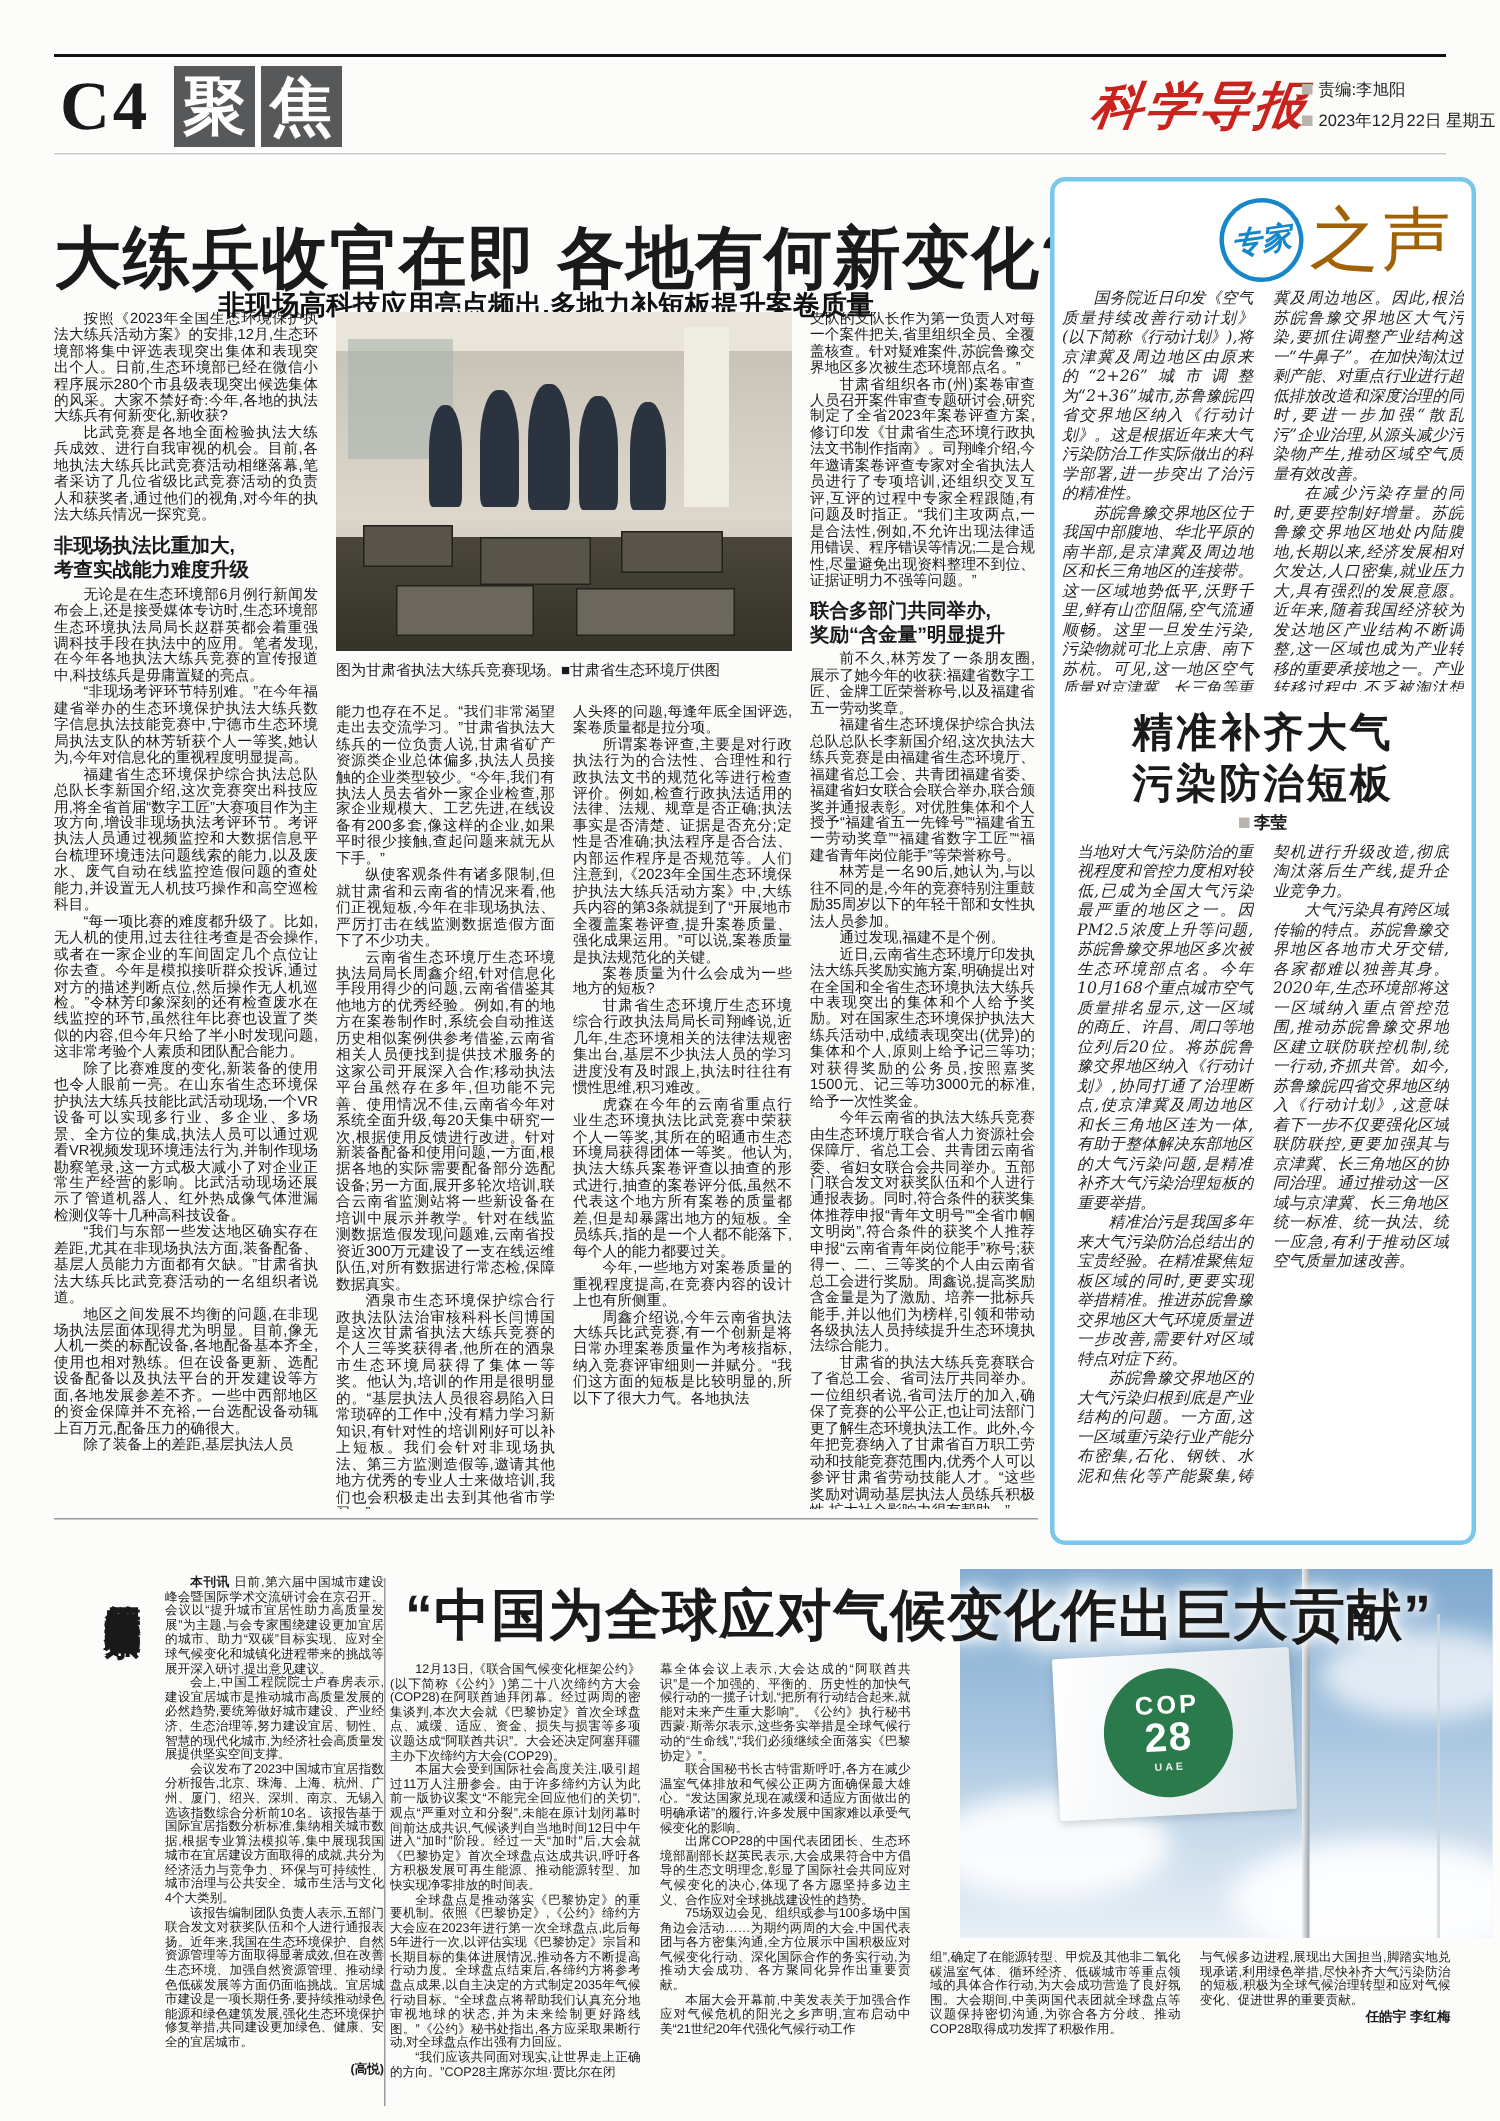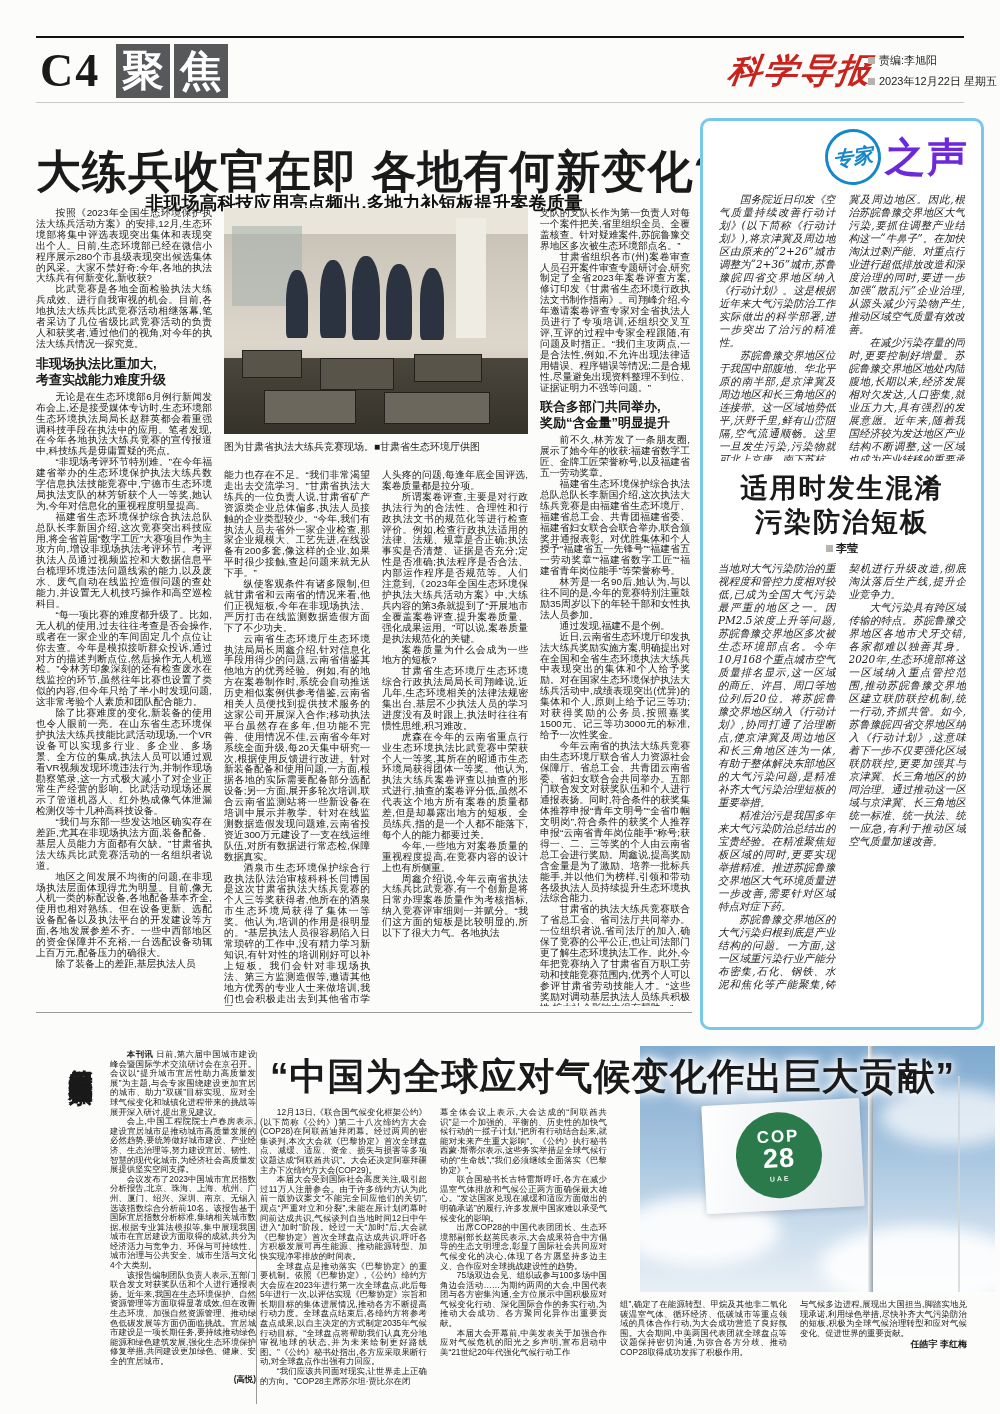--- a/index.html
+++ b/index.html
@@ -43,26 +43,26 @@
         background:linear-gradient(180deg,#4a463c,#35322a);}
   .photo1 .box{position:absolute;background:#59544a;border:1px solid #23211c;}
   
   .expert{position:absolute;left:700px;top:118px;width:284px;height:912px;background:#fff;
           border:3px solid #79c7e9;border-radius:10px;box-sizing:border-box;}
   .elogo{position:absolute;right:12px;top:8px;display:flex;align-items:center;gap:4px;z-index:2;}
   .elogo .ering{width:50px;height:50px;border:3px solid #1687c9;border-radius:50%;
         display:flex;align-items:center;justify-content:center;color:#1687c9;
         font-family:"DejaVu Serif",serif;font-style:italic;font-weight:bold;font-size:20px;
         background:#fff;transform:rotate(-8deg);}
-  .elogo .etxt{font-size:40px;font-weight:700;color:#6d28d9;letter-spacing:2px;}
+  .elogo .etxt{font-size:46px;font-weight:400;color:#a16207;letter-spacing:2px;}
   .etext{font-family:"DejaVu Serif",serif;font-style:italic;font-size:10.5px;line-height:13px;
          text-align:justify;overflow:hidden;color:#222;}
   .etext p.para{margin:0;text-indent:2em;}
   .etext p.cont{text-indent:0;}
-  .es1{display:flex;gap:13px;margin:72px 16px 0;height:268px;}
+  .es1{display:flex;gap:13px;margin:72px 5px 0;height:268px;}
   .es1>div,.es2>div{width:50%;height:100%;}
   .ehead{text-align:center;font-size:27px;font-weight:900;line-height:34px;margin:10px 0 2px;
          white-space:pre-line;letter-spacing:2px;}
   .ebyline{text-align:center;font-size:11px;font-weight:bold;margin-bottom:6px;}
   .ebyline .sq{display:inline-block;width:7px;height:7px;background:#b9b3ad;margin-right:3px;}
   .es2{display:flex;gap:13px;margin:0 15px;height:428px;}
   
   .hline{position:absolute;left:36px;top:1012px;width:656px;height:1px;background:#9a9a9a;}
   .vline{position:absolute;left:256px;top:1052px;width:1px;height:352px;background:#9a9a9a;}
   
@@ -198,21 +198,21 @@
     <div class="es1">
       <div class="etext">
           <p class="para">国务院近日印发《空气质量持续改善行动计划》(以下简称《行动计划》),将京津冀及周边地区由原来的“2+26”城市调整为“2+36”城市,苏鲁豫皖四省交界地区纳入《行动计划》。这是根据近年来大气污染防治工作实际做出的科学部署,进一步突出了治污的精准性。</p>
           <p class="para">苏皖鲁豫交界地区位于我国中部腹地、华北平原的南半部,是京津冀及周边地区和长三角地区的连接带。这一区域地势低平,沃野千里,鲜有山峦阻隔,空气流通顺畅。这里一旦发生污染,污染物就可北上京唐、南下苏杭。可见,这一地区空气质量对京津冀、长三角等重点区域的影响不容小觑。</p>
         </div>
       <div class="etext">
           <p class="para cont">冀及周边地区。因此,根治苏皖鲁豫交界地区大气污染,要抓住调整产业结构这一“牛鼻子”。在加快淘汰过剩产能、对重点行业进行超低排放改造和深度治理的同时,要进一步加强“散乱污”企业治理,从源头减少污染物产生,推动区域空气质量有效改善。</p>
           <p class="para">在减少污染存量的同时,更要控制好增量。苏皖鲁豫交界地区地处内陆腹地,长期以来,经济发展相对欠发达,人口密集,就业压力大,具有强烈的发展意愿。近年来,随着我国经济较为发达地区产业结构不断调整,这一区域也成为产业转移的重要承接地之一。产业转移过程中,不乏被淘汰想要“钻空子”的污染企业。苏皖鲁豫交界地区各地绝不能为了一时的经济增长,对污染企业打开方便之门。在招商引资时,要把好第一道关口,避免污染企业落地。同时,着眼长远,留出环境容量,为地区高质量发展腾出空间。引导企业以产业转移为</p>
         </div>
     </div>
-    <h3 class="ehead">适用时发生混淆
+    <h3 class="ehead">精准补齐大气
 污染防治短板</h3>
     <div class="ebyline"><span class="sq"></span><span>李莹</span></div>
     <div class="es2">
       <div class="etext">
           <p class="para cont">当地对大气污染防治的重视程度和管控力度相对较低,已成为全国大气污染最严重的地区之一。因PM2.5浓度上升等问题,苏皖鲁豫交界地区多次被生态环境部点名。今年10月168个重点城市空气质量排名显示,这一区域的商丘、许昌、周口等地位列后20位。将苏皖鲁豫交界地区纳入《行动计划》,协同打通了治理断点,使京津冀及周边地区和长三角地区连为一体,有助于整体解决东部地区的大气污染问题,是精准补齐大气污染治理短板的重要举措。</p>
           <p class="para">精准治污是我国多年来大气污染防治总结出的宝贵经验。在精准聚焦短板区域的同时,更要实现举措精准。推进苏皖鲁豫交界地区大气环境质量进一步改善,需要针对区域特点对症下药。</p>
           <p class="para">苏皖鲁豫交界地区的大气污染归根到底是产业结构的问题。一方面,这一区域重污染行业产能分布密集,石化、钢铁、水泥和焦化等产能聚集,铸造、冶炼等企业数量众多,区域大气污染负荷过大。另一方面,由于远离经济、政治中心,苏皖鲁豫交界地区对“散乱污”企业治理要求落实不到位。虽然近年来交界地区结合国家要求不断推进“散乱污”企业及集群整治工作,但治理力度明显落后于京津</p>
         </div>
       <div class="etext">
           <p class="para cont">契机进行升级改造,彻底淘汰落后生产线,提升企业竞争力。</p>

